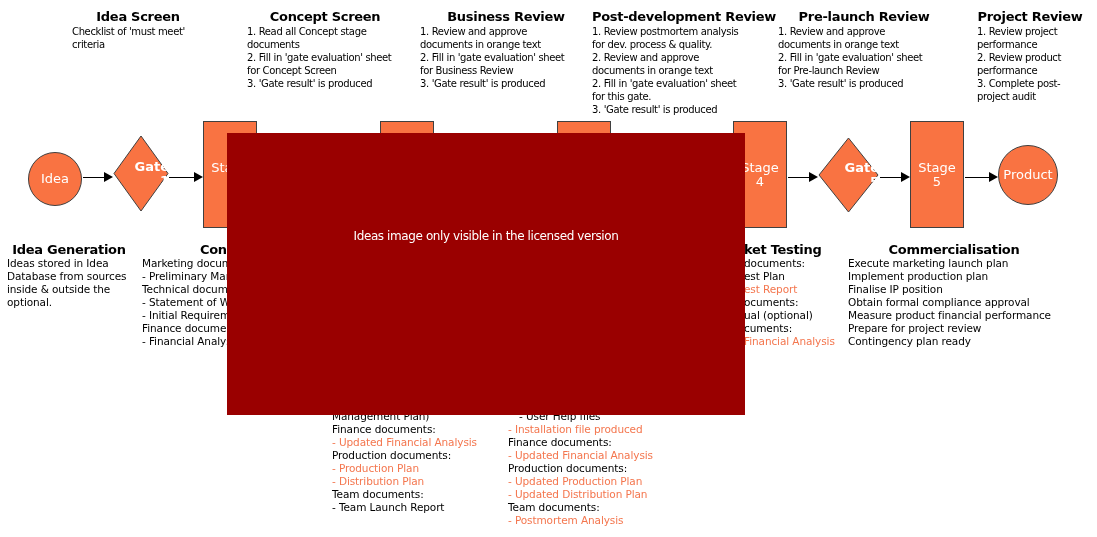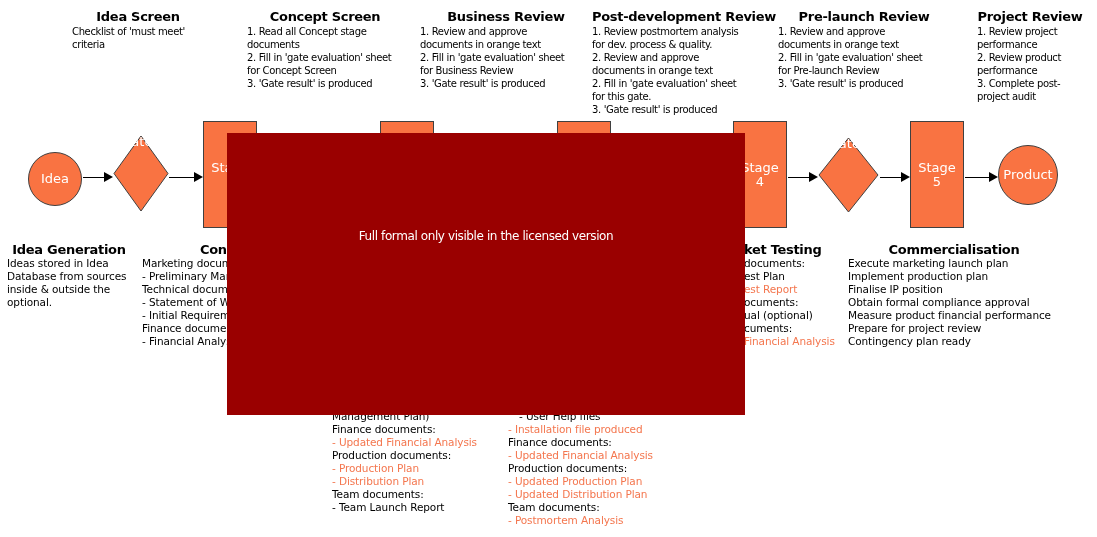--- a/index.html
+++ b/index.html
@@ -22,22 +22,22 @@
   .o{color:var(--orange-text,#F4764E);}
   
   .node{position:absolute;background:var(--shape-fill,#F97342);border:1px solid var(--shape-border,#404040);
     box-sizing:border-box;display:flex;align-items:center;justify-content:center;
     color:var(--shape-label,#fff);font-size:13px;line-height:14px;text-align:center;}
   .circle{border-radius:50%;}
   .stage{flex-direction:column;}
   .gatewrap{position:absolute;}
   .gatewrap svg{position:absolute;left:0;top:0;}
   .gatewrap polygon{fill:var(--shape-fill,#F97342);stroke:var(--shape-border,#404040);stroke-width:1;}
-  .glabel{position:absolute;left:0;top:0;right:0;bottom:0;display:flex;flex-direction:row;
-    align-items:flex-start;justify-content:center;color:var(--shape-label,#fff);font-size:13px;line-height:14px;}
+  .glabel{position:absolute;left:0;top:0;right:0;bottom:0;display:flex;flex-direction:column;
+    align-items:flex-end;justify-content:center;color:var(--shape-label,#fff);font-size:13px;line-height:14px;font-weight:bold;}
   .arrow{position:absolute;height:1px;background:var(--arrow,#000);}
   .arrow::after{content:"";position:absolute;left:100%;top:-5px;width:0;height:0;
     border-left:9px solid var(--arrow,#000);border-top:5px solid transparent;border-bottom:5px solid transparent;}
   
   .lcol{position:absolute;top:410px;}
   
   .overlay{position:absolute;left:227px;top:133px;width:518px;height:282px;background:var(--overlay-bg,#9A0000);z-index:10;}
   .omsg{position:absolute;top:96px;left:0;right:0;text-align:center;
     color:var(--overlay-text,#fff);font-size:12px;letter-spacing:-0.4px;line-height:14px;}
 </style>
@@ -221,16 +221,16 @@
     <div class="ln2">Finance documents:</div>
     <div class="ln2 o">- Updated Financial Analysis</div>
     <div class="ln2">Production documents:</div>
     <div class="ln2 o">- Updated Production Plan</div>
     <div class="ln2 o">- Updated Distribution Plan</div>
     <div class="ln2">Team documents:</div>
     <div class="ln2 o">- Postmortem Analysis</div>
   </div>
 
   <div class="overlay">
-    <div class="omsg">Full formal only visible in the licensed version</div>
+    <div class="omsg">Ideas image only visible in the licensed version</div>
   </div>
 
 </div>
 
 </body></html>

